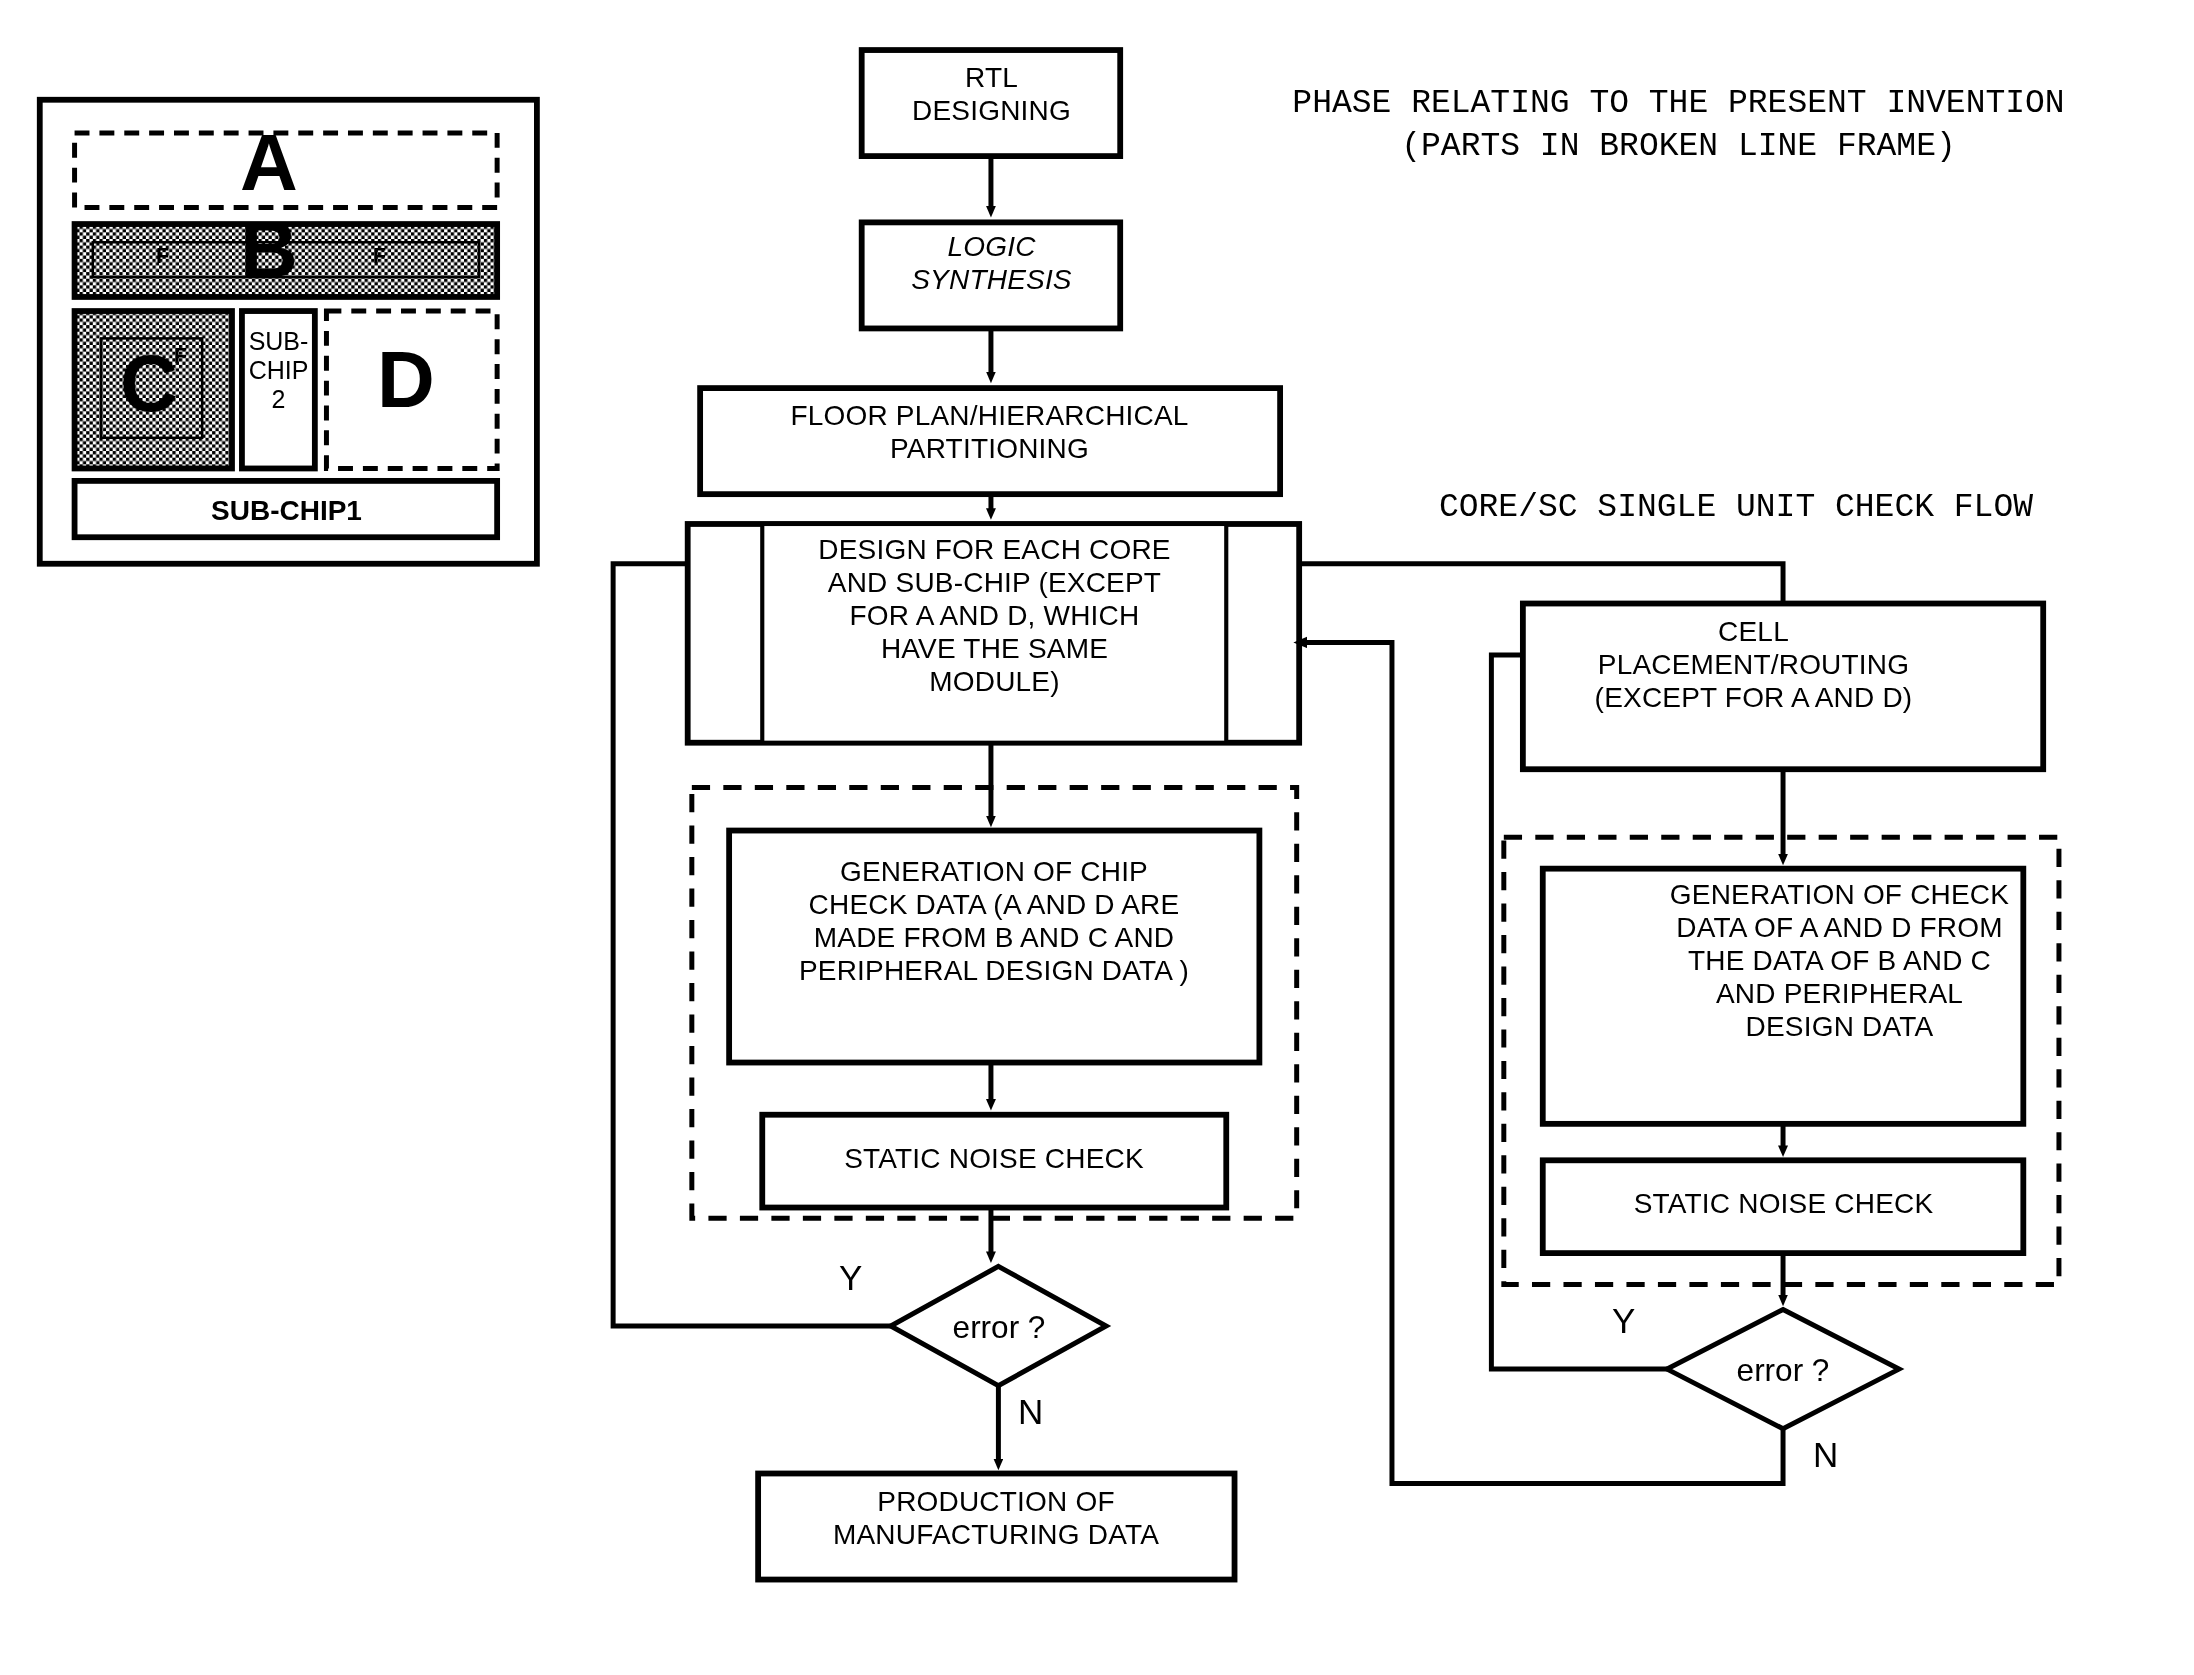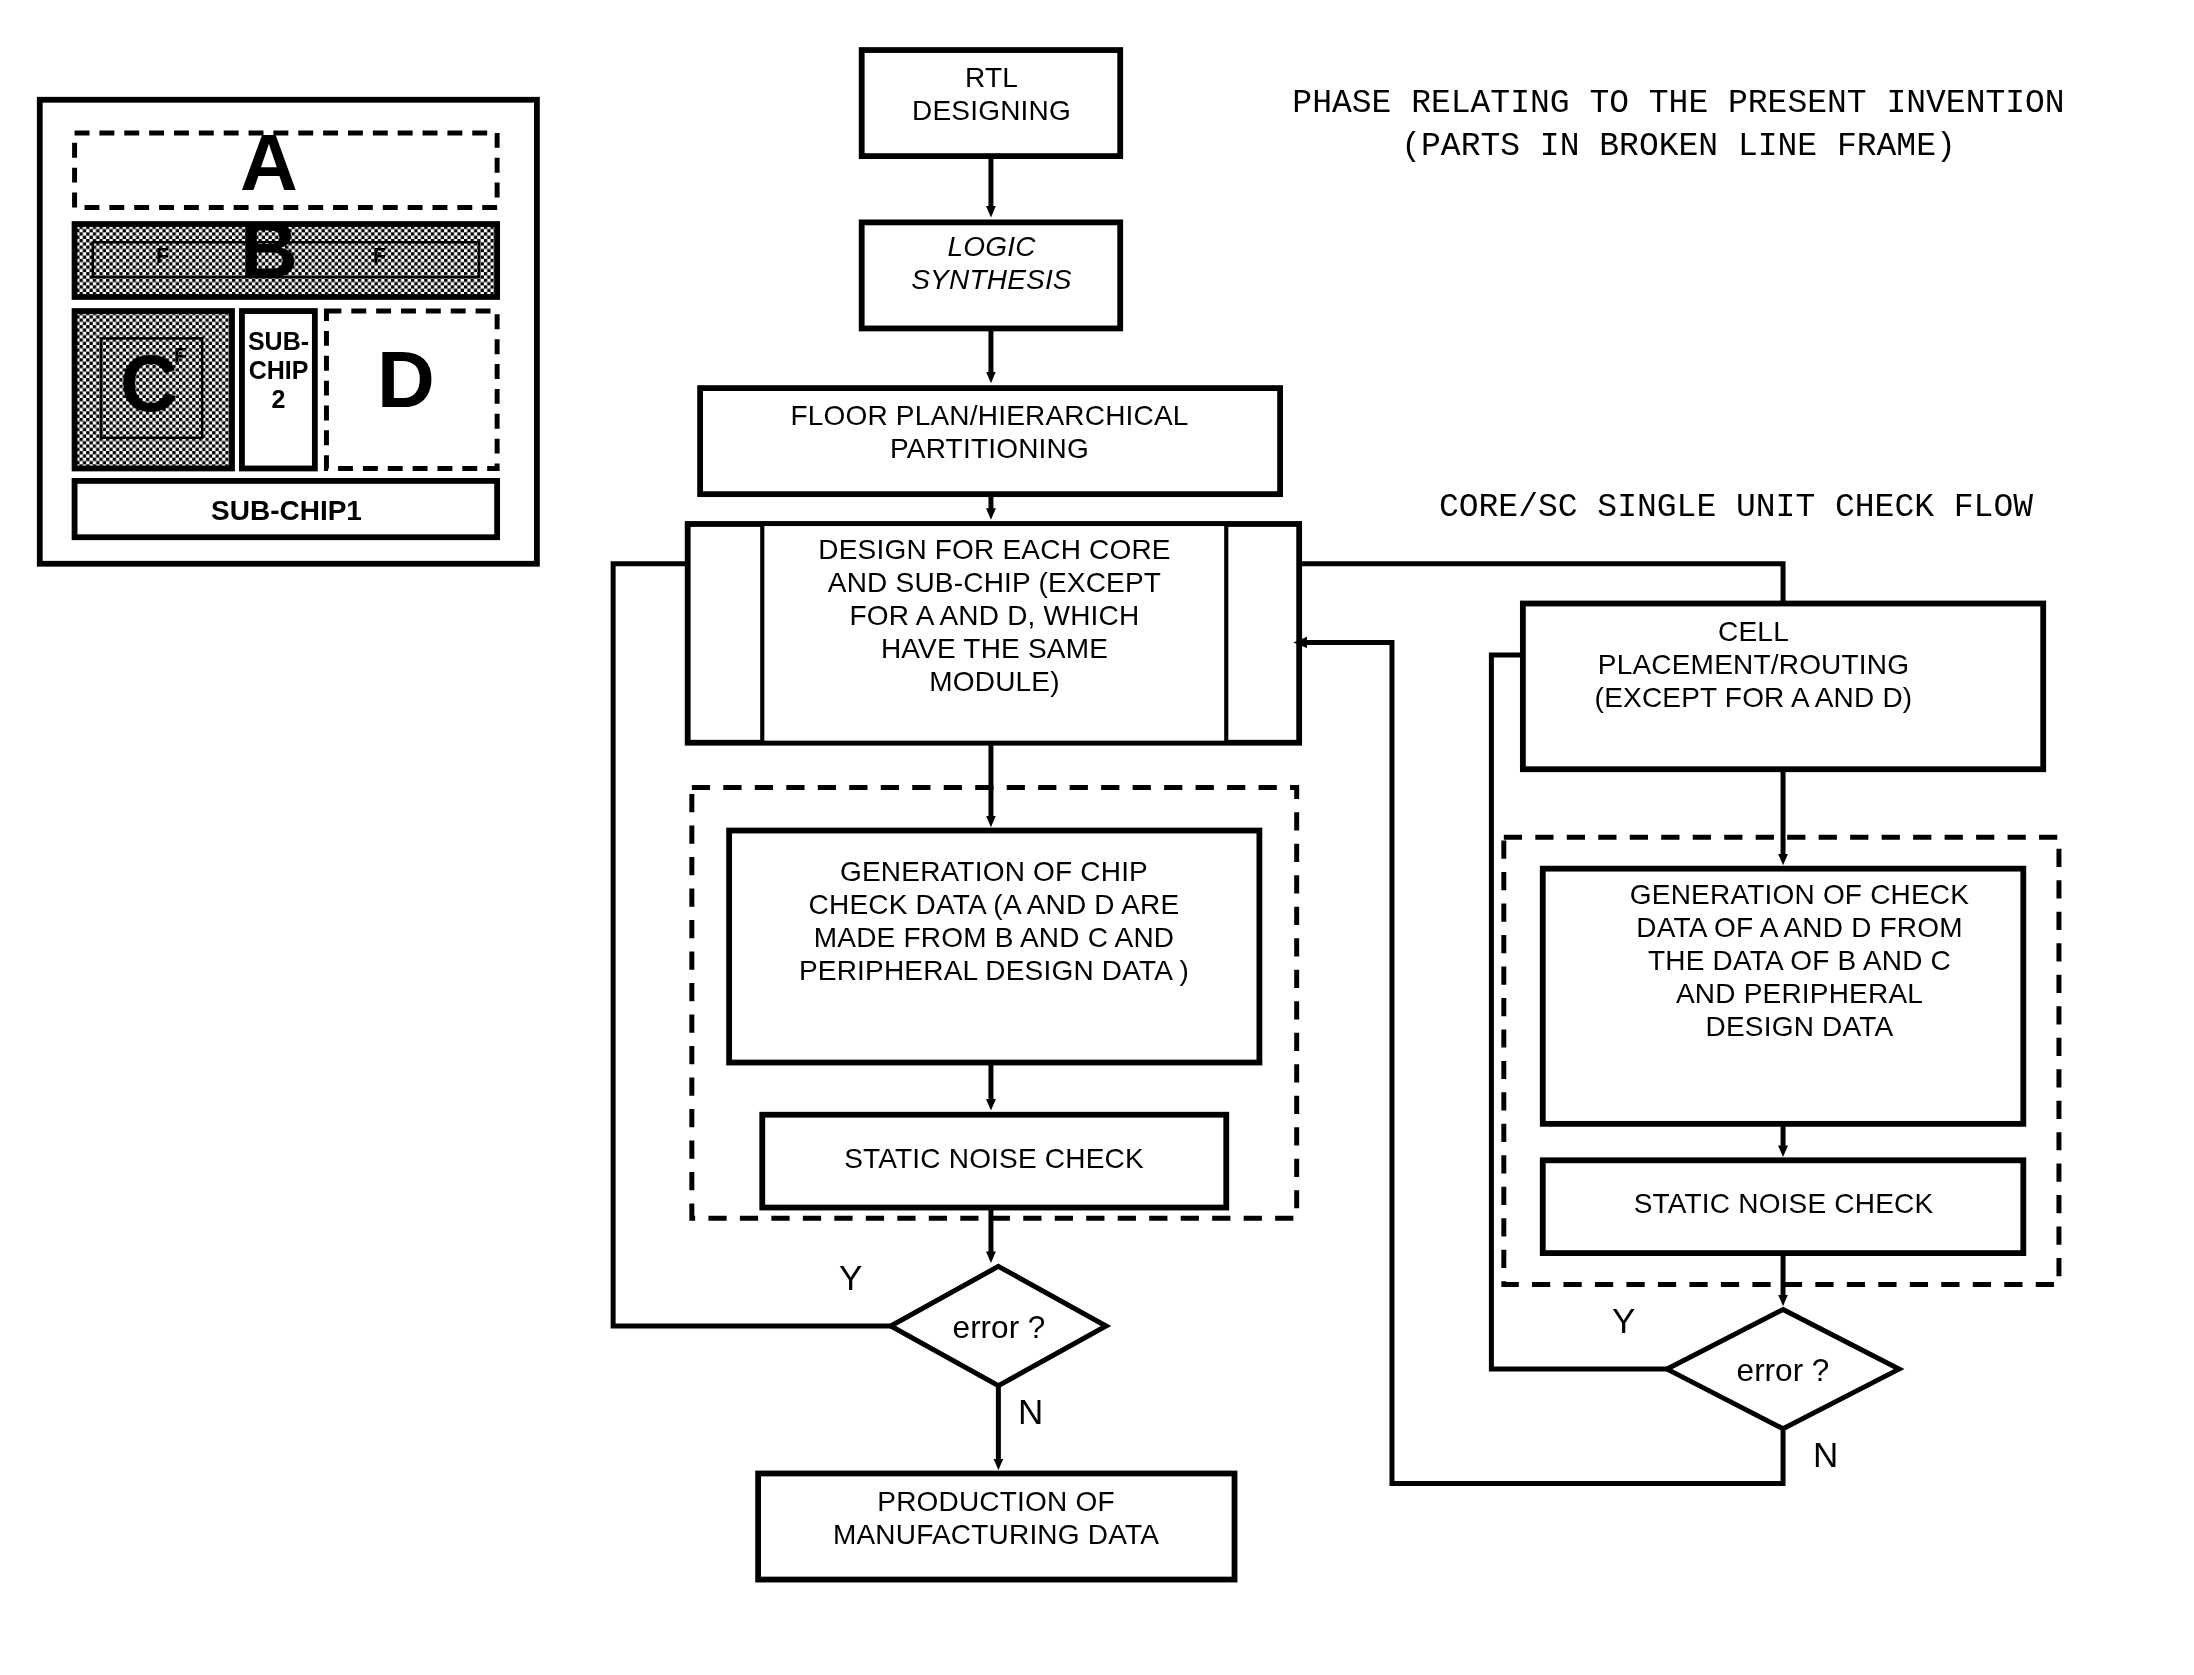--- a/index.html
+++ b/index.html
@@ -5,21 +5,21 @@
   html,body{margin:0;padding:0;background:#ffffff;}
   body{width:2194px;height:1676px;position:relative;overflow:hidden;
        font-family:"Liberation Sans", sans-serif;color:#000;}
   #stage{position:absolute;left:0;top:0;width:2194px;height:1676px;}
   svg.layer{position:absolute;left:0;top:0;width:2194px;height:1676px;}
   .txt{position:absolute;text-align:center;line-height:1.18;font-weight:400;
        color:#000;white-space:pre-line;}
   .boxlabel{font-size:28px;letter-spacing:0.2px;}
   .headline{font-size:33px;line-height:1.25;font-family:Liberation Mono, monospace;}
   .bigletter{position:absolute;font-size:80px;font-weight:700;line-height:1;}
-  .smalllabel{position:absolute;font-size:25px;line-height:1.15;text-align:center;font-weight:700;}
+  .smalllabel{position:absolute;font-size:25px;line-height:1.15;text-align:center;font-weight:400;}
   .yn{position:absolute;font-size:35px;}
   .diamondtxt{position:absolute;font-size:31.5px;text-align:center;}
   .subchip1{position:absolute;font-size:28px;text-align:center;font-weight:700;}
   .flab{position:absolute;font-size:21.5px;font-weight:700;}
 </style>
 </head>
 <body>
 
 <div id="stage">
 
@@ -152,21 +152,21 @@
 MADE FROM B AND C AND
 PERIPHERAL DESIGN DATA )</div>
   <div class="txt boxlabel" style="left:762px;top:1142px;width:464px;">STATIC NOISE CHECK</div>
   <div class="diamondtxt" style="left:916px;top:1309px;width:166px;">error ?</div>
   <div class="txt boxlabel" style="left:758px;top:1485px;width:476px;">PRODUCTION OF
 MANUFACTURING DATA</div>
 
   <div class="txt boxlabel" style="left:1526px;top:615px;width:455px;">CELL
 PLACEMENT/ROUTING
 (EXCEPT FOR A AND D)</div>
-  <div class="txt boxlabel" style="left:1564px;top:878px;width:471px;">GENERATION OF CHECK
+  <div class="txt boxlabel" style="left:1604px;top:878px;width:471px;">GENERATION OF CHECK
 DATA OF A AND D FROM
 THE DATA OF B AND C
 AND PERIPHERAL
 DESIGN DATA</div>
   <div class="txt boxlabel" style="left:1543px;top:1187px;width:481px;">STATIC NOISE CHECK</div>
   <div class="diamondtxt" style="left:1700px;top:1352px;width:166px;">error ?</div>
 
   <div class="yn" style="left:839px;top:1258px;">Y</div>
   <div class="yn" style="left:1018px;top:1392px;">N</div>
   <div class="yn" style="left:1612px;top:1301px;">Y</div>

